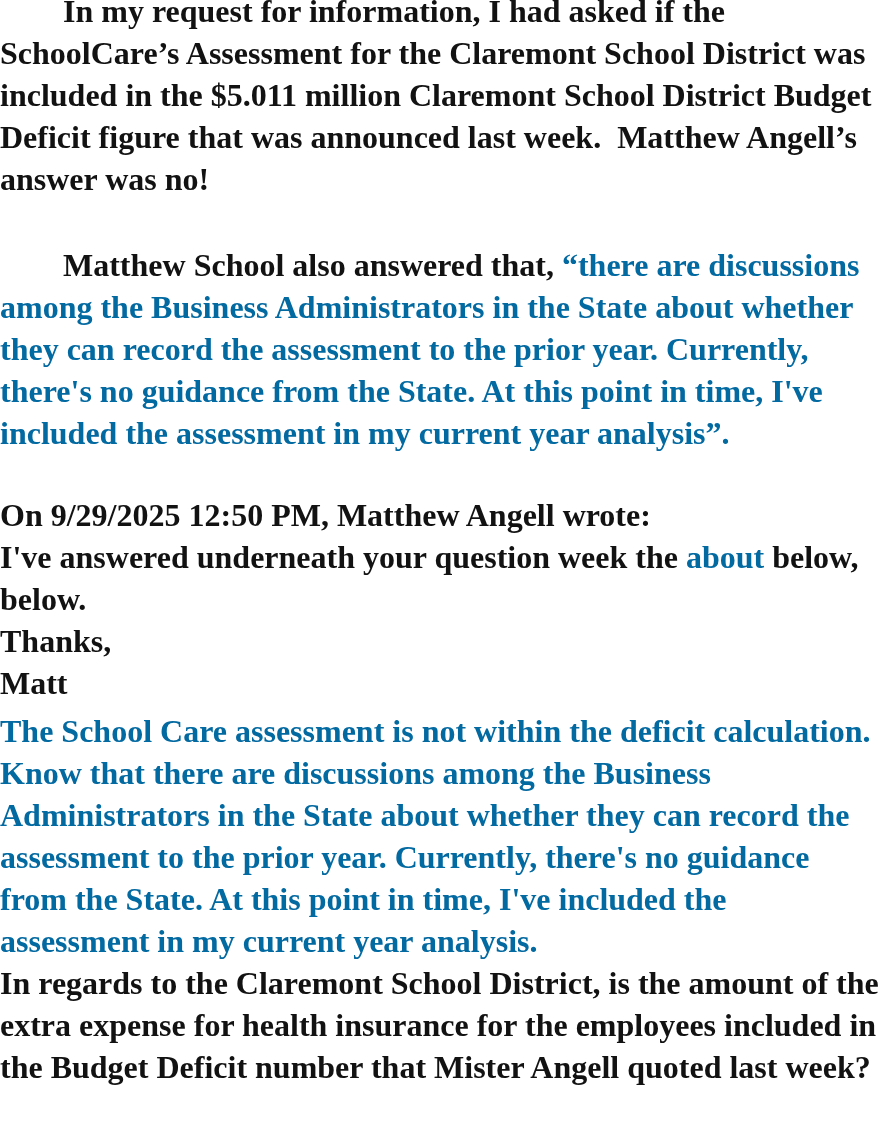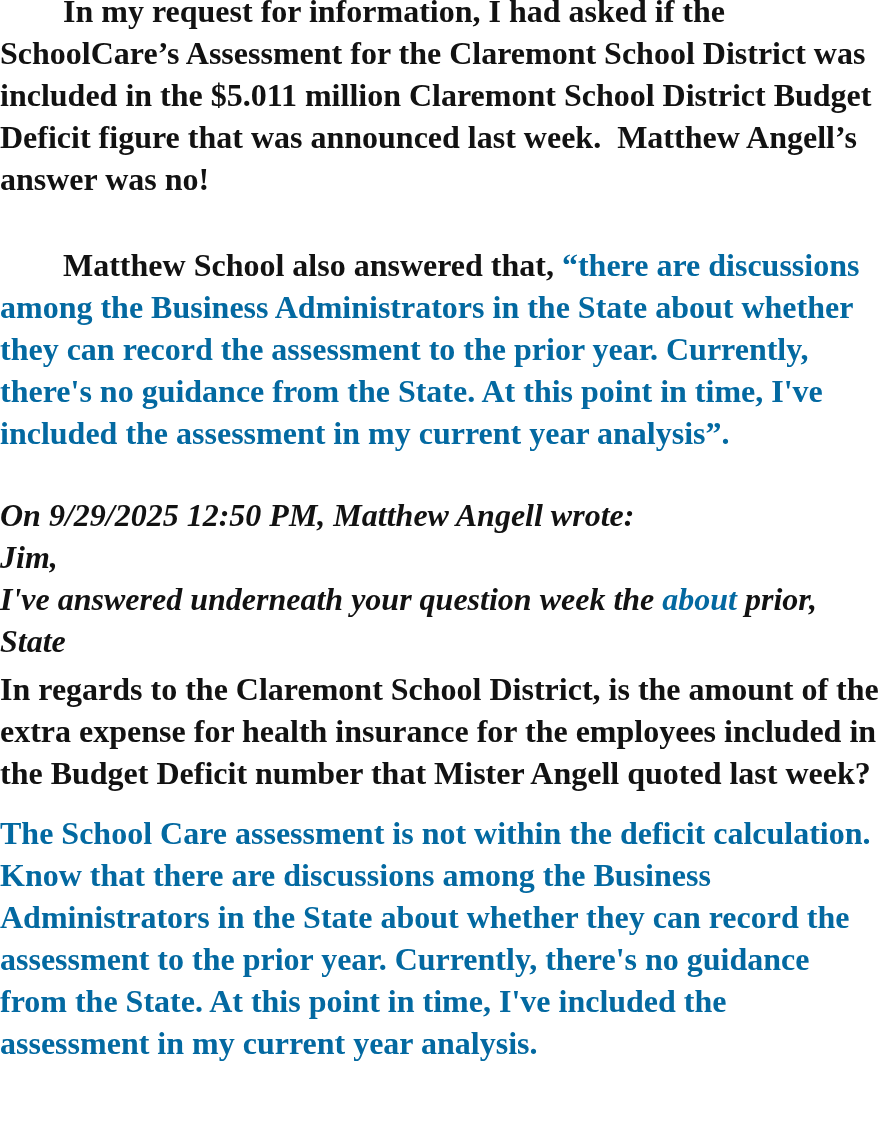--- a/index.html
+++ b/index.html
@@ -25,40 +25,41 @@
     white-space: pre-wrap;
   }
   .para {
     margin: 0;
   }
   .indent {
     text-indent: 63px;
   }
   .mb-blank-lg { margin-bottom: 44px; }
   .mb-blank    { margin-bottom: 40px; }
-  .reply-block { margin-bottom: 6px; font-style: italic; }
+  .reply-block { margin-bottom: 6px; }
   .mb-para     { margin-bottom: 18px; }
   .mb-none     { margin-bottom: 0; }
   .blue {
     color: #0369a1;
   }
 </style>
 </head>
 <body>
 
 <div class="doc">
 
   <p class="para indent mb-blank-lg">In my request for information, I had asked if the SchoolCare’s Assessment for the Claremont School District was included in the $5.011 million Claremont School District Budget Deficit figure that was announced last week.  Matthew Angell’s answer was no!</p>
 
   <p class="para indent mb-blank"><span>Matthew School also answered that, </span><span class="blue">“there are discussions among the Business Administrators in the State about whether they can record the assessment to the prior year. Currently, there's no guidance from the State. At this point in time, I've included the assessment in my current year analysis”.</span></p>
 
   <div class="reply-block">
     <div>On 9/29/2025 12:50 PM, Matthew Angell wrote:</div>
-    <div>Jim,</div>
-    <div><span>I've answered underneath your question week the </span><span class="blue">about</span><span> prior,</span></div>
-    <div>State</div>
+    <div><span>I've answered underneath your question week the </span><span class="blue">about</span><span> below,</span></div>
+    <div>below.</div>
+    <div>Thanks,</div>
+    <div>Matt</div>
   </div>
 
+  <p class="para mb-none blue">The School Care assessment is not within the deficit calculation. Know that there are discussions among the Business Administrators in the State about whether they can record the assessment to the prior year. Currently, there's no guidance from the State. At this point in time, I've included the assessment in my current year analysis.</p>
+
   <p class="para mb-para">In regards to the Claremont School District, is the amount of the extra expense for health insurance for the employees included in the Budget Deficit number that Mister Angell quoted last week?</p>
-
-  <p class="para mb-none blue">The School Care assessment is not within the deficit calculation. Know that there are discussions among the Business Administrators in the State about whether they can record the assessment to the prior year. Currently, there's no guidance from the State. At this point in time, I've included the assessment in my current year analysis.</p>
 
 </div>
 
 </body></html>

